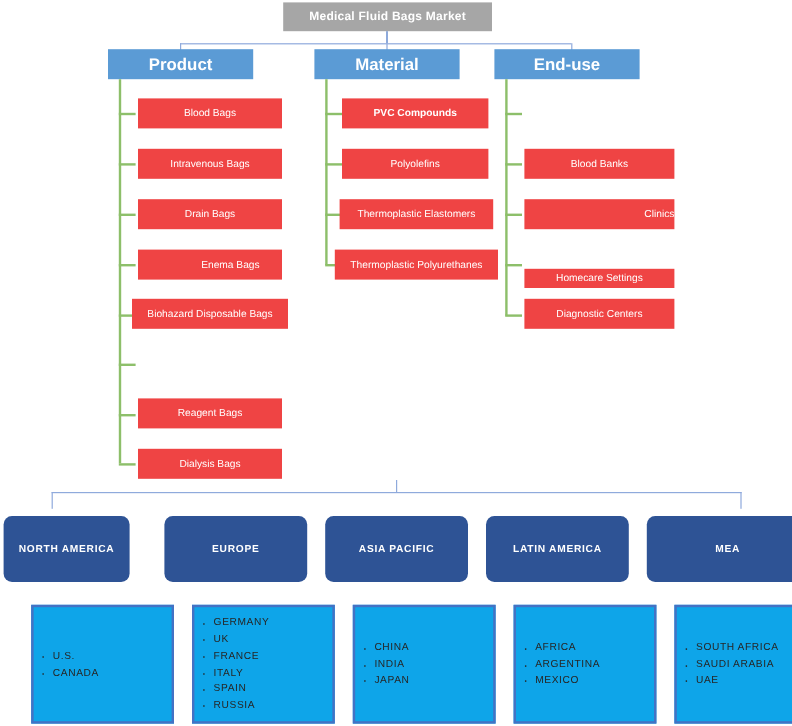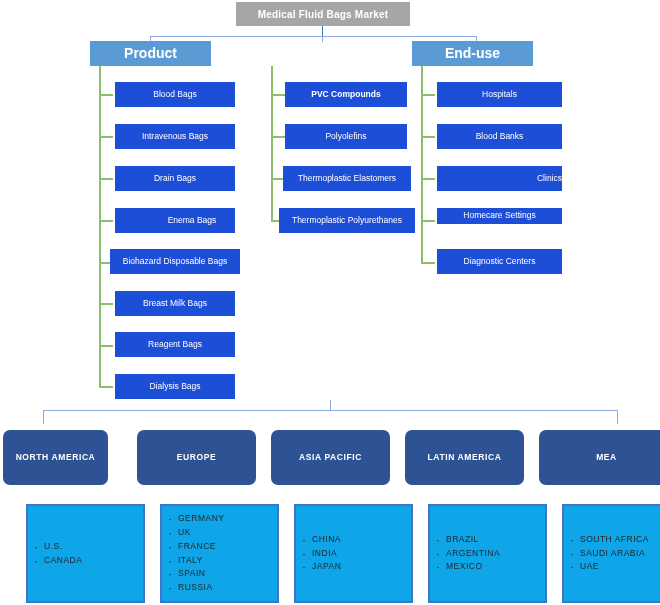--- a/index.html
+++ b/index.html
@@ -29,21 +29,21 @@
     letter-spacing: .2px;
   }
 
   .cat-node {
     background: #5B9BD5;
     font-size: 14px;
     font-weight: bold;
   }
 
   .leaf-node {
-    background: #1d4ed8;
+    background: #ef4444;
     font-size: 8.5px;
     font-weight: normal;
   }
 
   .region-node {
     background: #2E5395;
     border-radius: 7px;
     font-size: 8.5px;
     font-weight: bold;
     letter-spacing: .6px;
@@ -124,30 +124,30 @@
     </div>
   <div class="node leaf-node" style="left:115px; top:166px; width:120px; height:25px;">
     <span>Drain Bags</span>
     </div>
   <div class="node leaf-node" style="left:115px; top:208px; width:120px; height:25px;padding-left:34px;">
     <span>Enema Bags</span>
     </div>
   <div class="node leaf-node" style="left:110px; top:249px; width:130px; height:25px;">
     <span>Biohazard Disposable Bags</span>
     </div>
-  <div class="node leaf-node" style="left:115px; top:291px; width:120px; height:25px;">
-    <span>Breast Milk Bags</span>
-    </div>
   <div class="node leaf-node" style="left:115px; top:332px; width:120px; height:25px;">
     <span>Reagent Bags</span>
     </div>
   <div class="node leaf-node" style="left:115px; top:374px; width:120px; height:25px;">
     <span>Dialysis Bags</span>
     </div>
 
+  <div class="node cat-node" style="left:262px; top:41px; width:121px; height:25px;">
+    <span>Material</span>
+  </div>
 
   <div class="ln ln-v-green" style="left:271px; top:66px; width:2px; height:155px;"></div>
 
   <div class="ln ln-h-green" style="left:271px; top:94px;  width:14px;"></div>
   <div class="ln ln-h-green" style="left:271px; top:136px; width:14px;"></div>
   <div class="ln ln-h-green" style="left:271px; top:178px; width:14px;"></div>
   <div class="ln ln-h-green" style="left:271px; top:220px; width:14px;"></div>
 
   <div class="node leaf-node" style="left:285px; top:82px;  width:122px; height:25px;font-weight:bold;">
     <span>PVC Compounds</span>
@@ -167,30 +167,27 @@
   </div>
 
   <div class="ln ln-v-green" style="left:421px; top:66px; width:2px; height:197px;"></div>
 
   <div class="ln ln-h-green" style="left:421px; top:94px;  width:14px;"></div>
   <div class="ln ln-h-green" style="left:421px; top:136px; width:14px;"></div>
   <div class="ln ln-h-green" style="left:421px; top:178px; width:14px;"></div>
   <div class="ln ln-h-green" style="left:421px; top:220px; width:14px;"></div>
   <div class="ln ln-h-green" style="left:421px; top:262px; width:14px;"></div>
 
-  <div class="node leaf-node" style="left:437px; top:82px;  width:125px; height:25px;">
-    <span>Hospitals</span>
-    </div>
   <div class="node leaf-node" style="left:437px; top:124px; width:125px; height:25px;">
     <span>Blood Banks</span>
     </div>
   <div class="node leaf-node" style="left:437px; top:166px; width:125px; height:25px;justify-content:flex-end;">
     <span>Clinics</span>
     </div>
-  <div class="node leaf-node" style="left:437px; top:208px; width:125px; height:16px;text-align:center;">
+  <div class="node leaf-node" style="left:437px; top:224px; width:125px; height:16px;text-align:center;">
     <span>Homecare Settings</span>
     </div>
   <div class="node leaf-node" style="left:437px; top:249px; width:125px; height:25px;">
     <span>Diagnostic Centers</span>
     </div>
 
   <div class="ln ln-v-bluel" style="left:330px; top:400px; width:1px; height:10px;"></div>
   <div class="ln ln-h-blue" style="left:43px; top:410px; width:575px; height:1px;"></div>
   <div class="ln ln-v-bluel" style="left:43px;  top:410px; width:1px; height:14px;"></div>
   <div class="ln ln-v-bluel" style="left:617px; top:410px; width:1px; height:14px;"></div>
@@ -232,21 +229,21 @@
   <div class="country-box" style="left:271px; top:504px; width:119px; height:99px;">
     <ul>
       <li>CHINA</li>
       <li>INDIA</li>
       <li>JAPAN</li>
     </ul>
   </div>
 
   <div class="country-box" style="left:405px; top:504px; width:119px; height:99px;">
     <ul>
-      <li>BRAZIL</li>
+      <li>AFRICA</li>
       <li>ARGENTINA</li>
       <li>MEXICO</li>
     </ul>
   </div>
 
   <div class="country-box" style="left:539px; top:504px; width:119px; height:99px;">
     <ul>
       <li>SOUTH AFRICA</li>
       <li>SAUDI ARABIA</li>
       <li>UAE</li>

